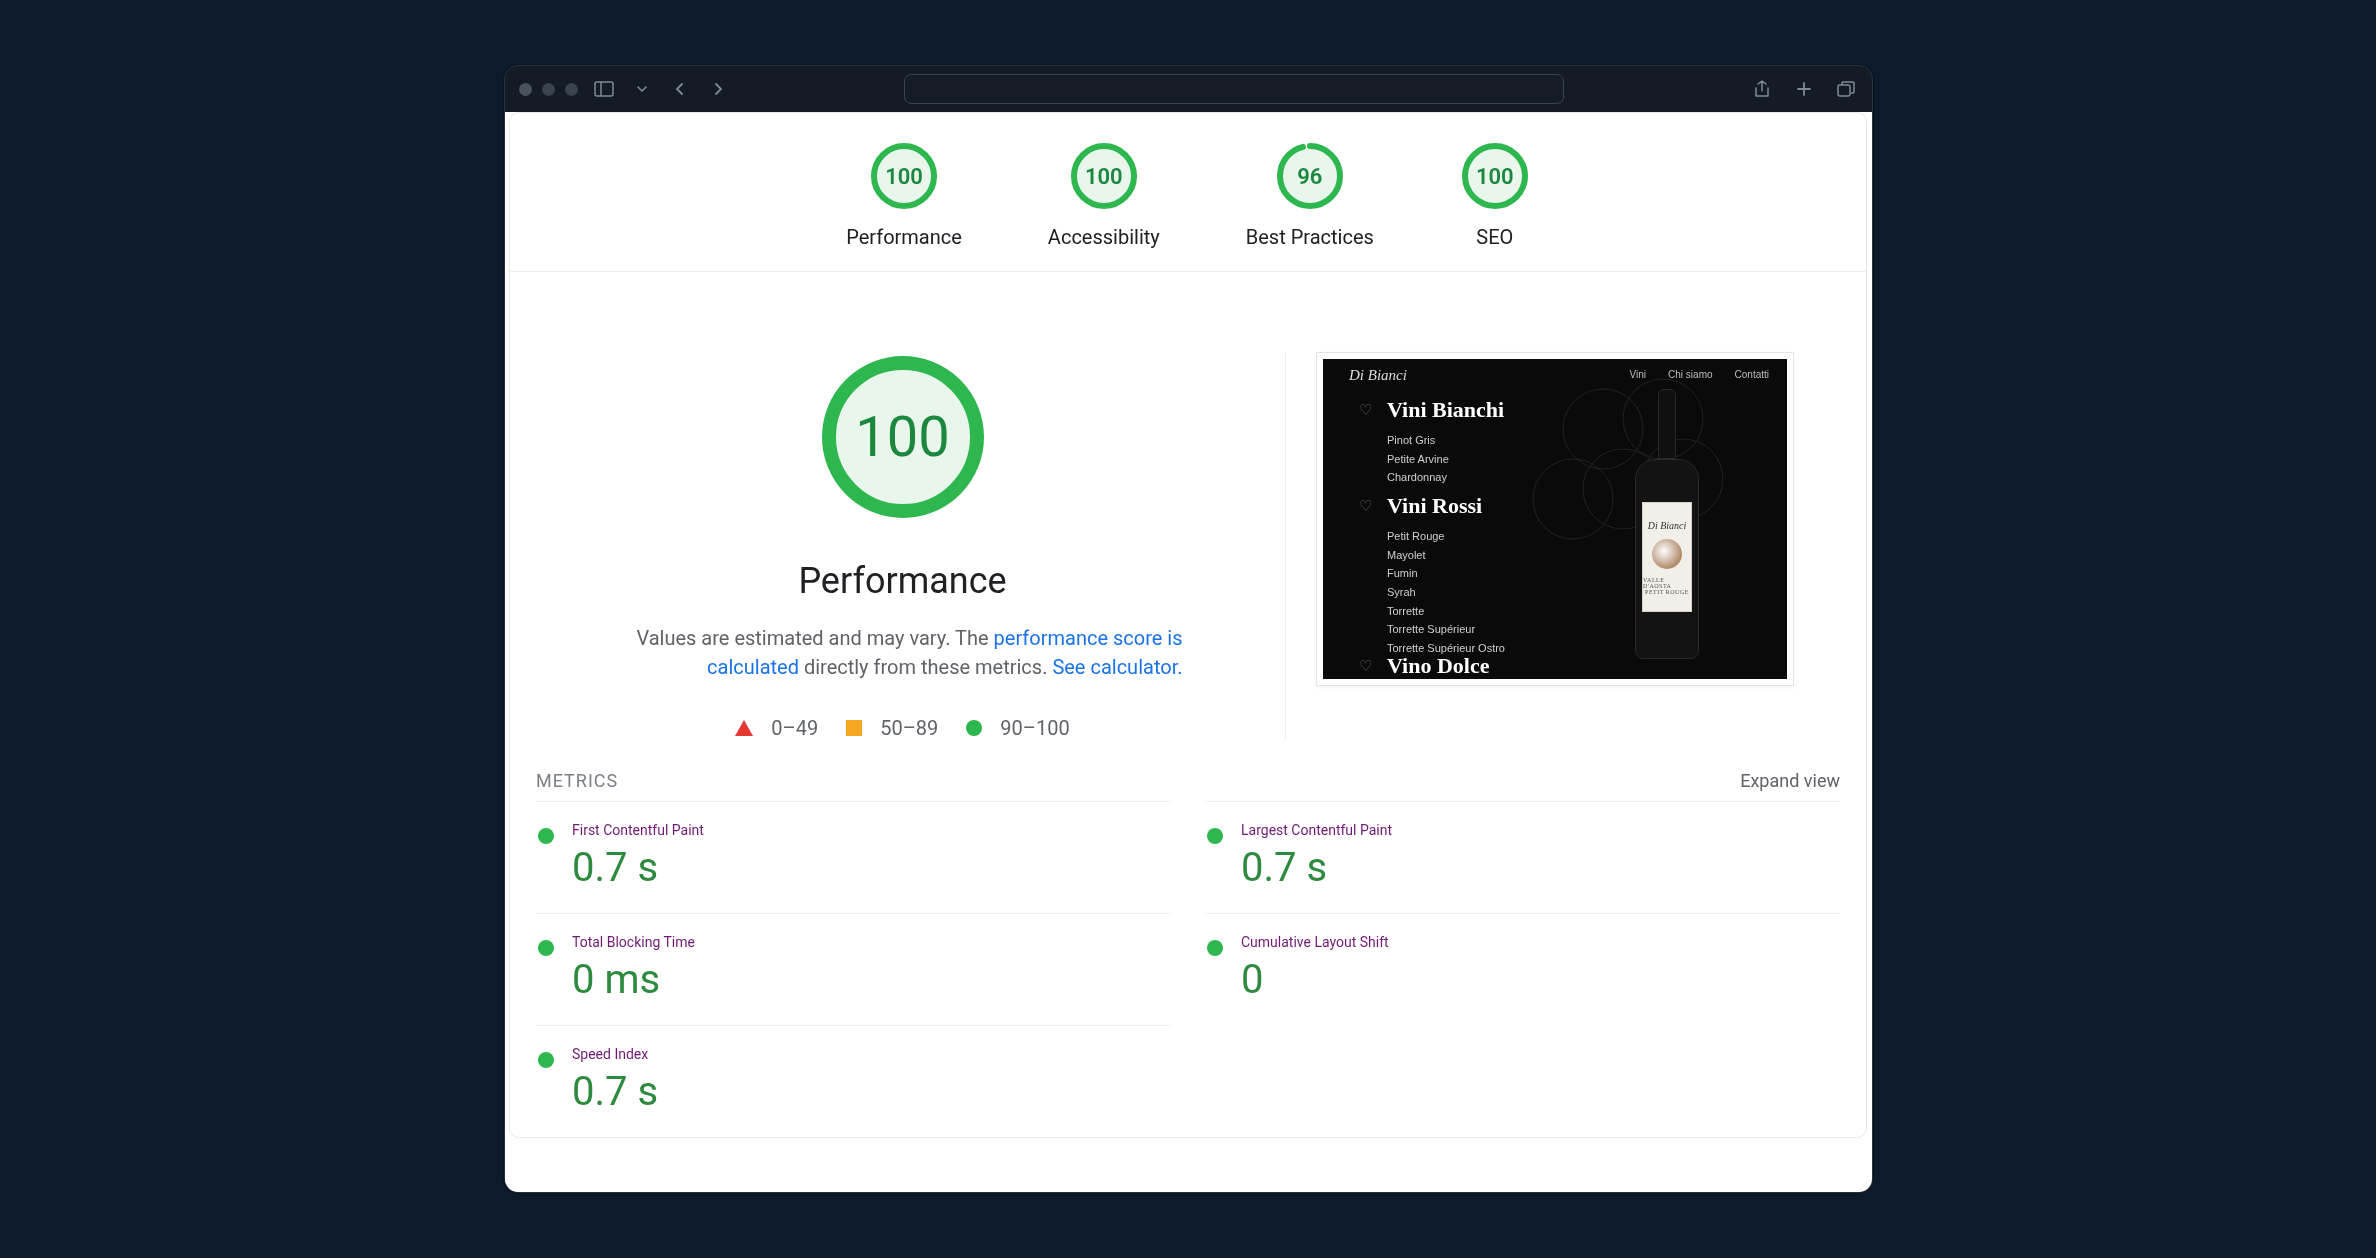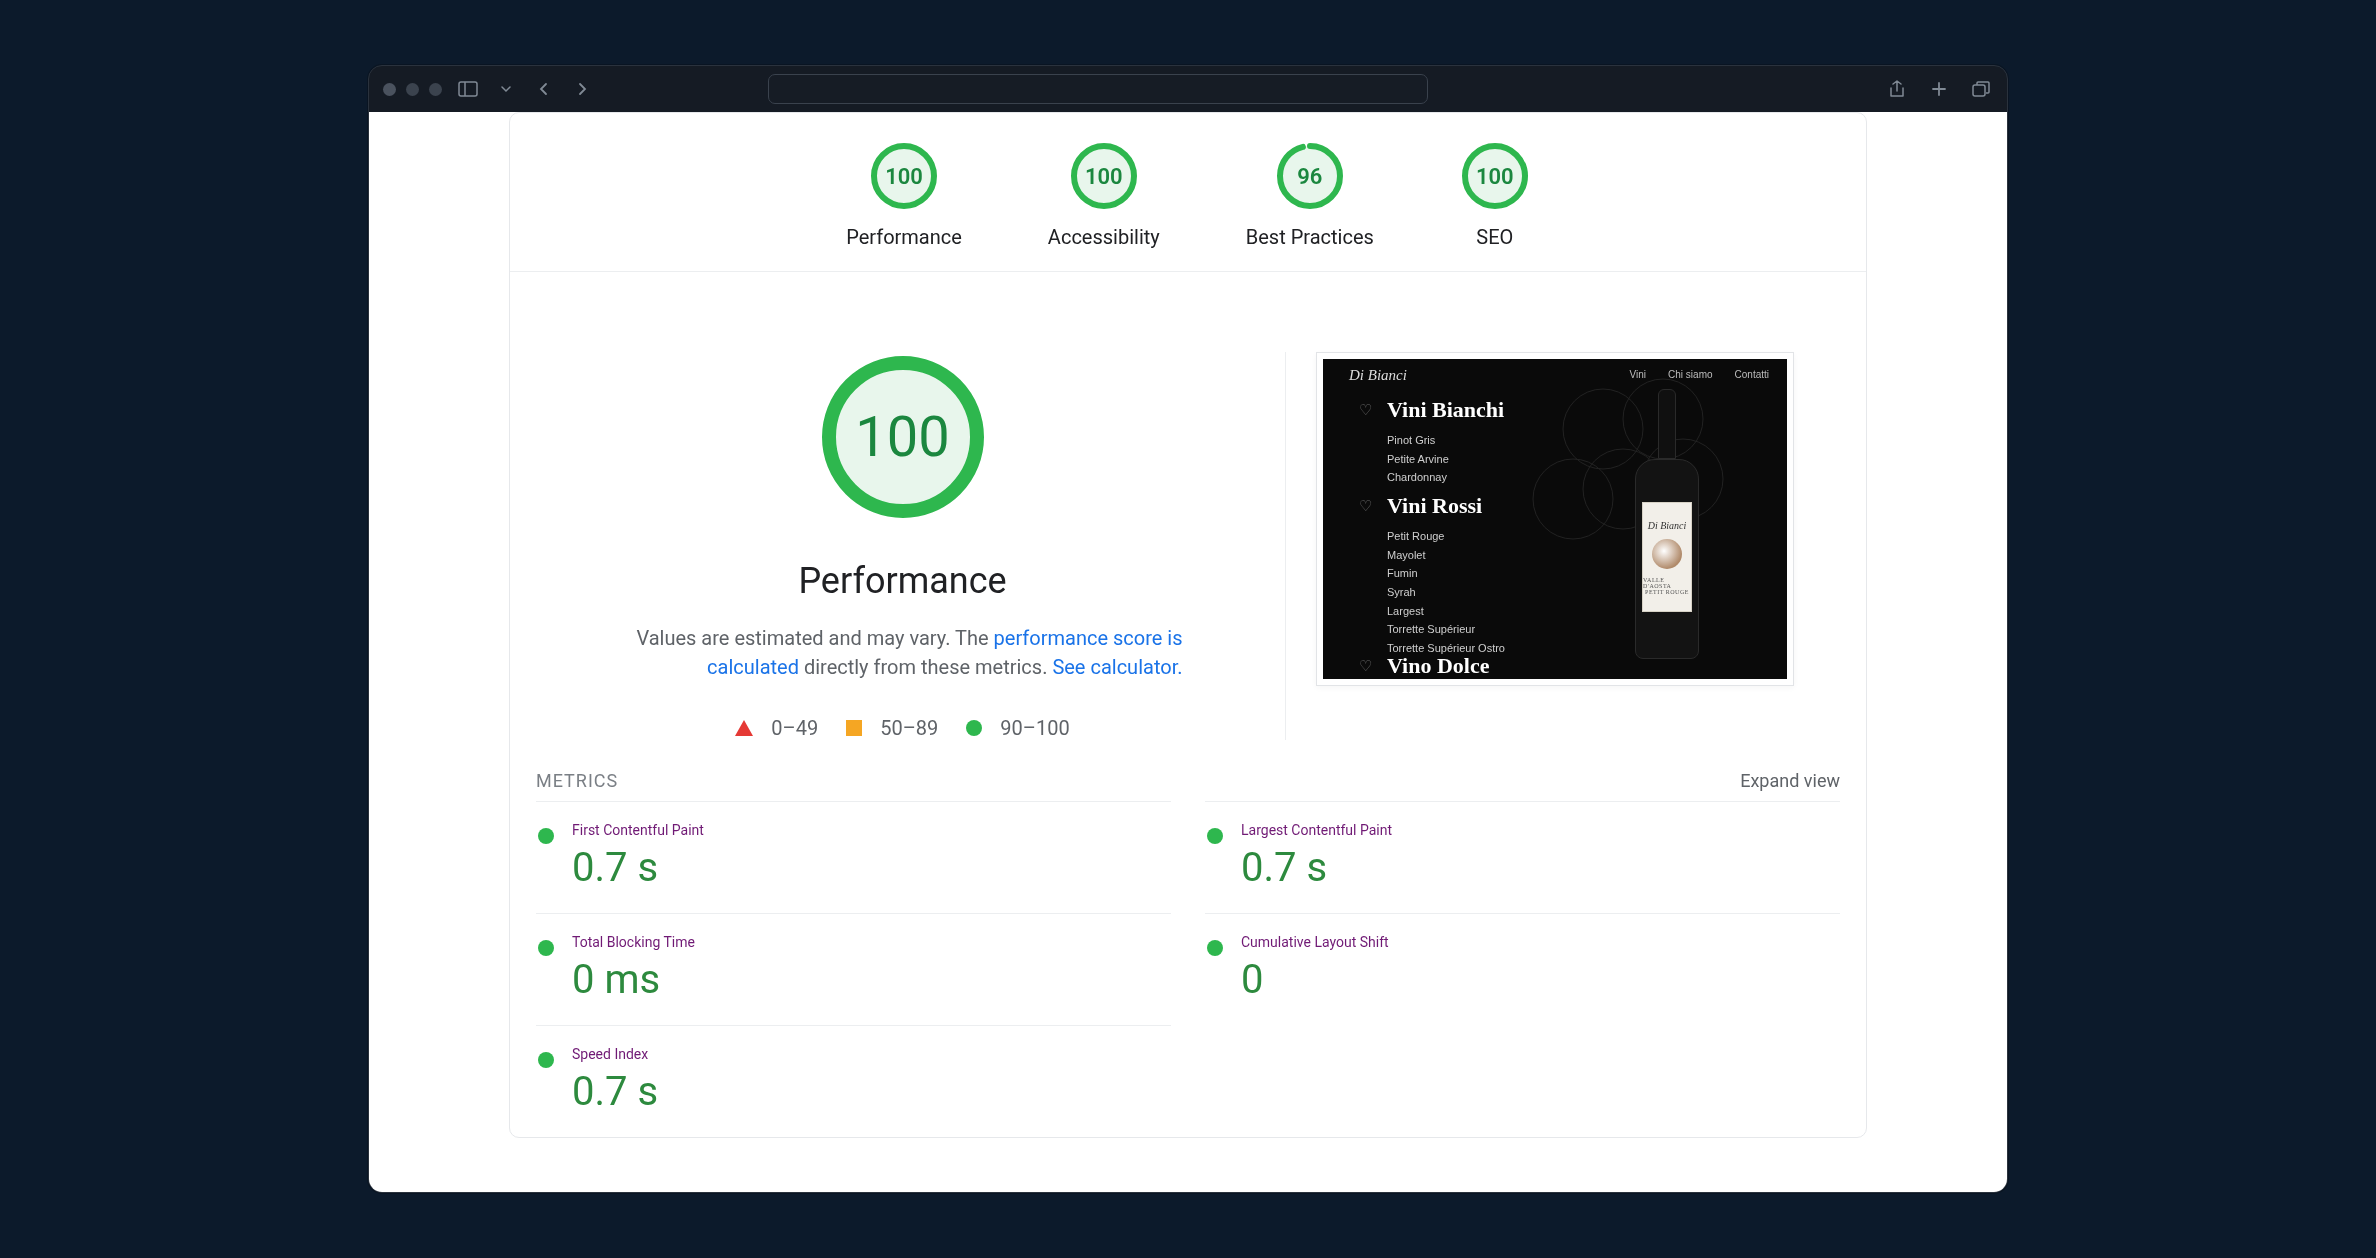--- a/index.html
+++ b/index.html
@@ -8,21 +8,21 @@
     background: #0c1a2b;
     font-family: -apple-system, BlinkMacSystemFont, "Segoe UI", Roboto, Helvetica, Arial, sans-serif;
     display: flex;
     align-items: center;
     justify-content: center;
     overflow: hidden;
   }
 
   
   .window {
-    width: 1640px;
+    width: 1369px;
     border-radius: 14px;
     background: #151b24;
     border: 1px solid #2a323d;
     overflow: hidden;
     box-shadow: 0 0 0 1px rgba(0,0,0,.2);
   }
   .titlebar {
     height: 46px;
     display: flex;
     align-items: center;
@@ -350,21 +350,21 @@
               </div>
 
               <div class="heart" style="top:138px">♡</div>
               <div class="wine-sec" style="top:134px">
                 <h3>Vini Rossi</h3>
                 <div class="sublist">
                   <div>Petit Rouge</div>
                   <div>Mayolet</div>
                   <div>Fumin</div>
                   <div>Syrah</div>
-                  <div>Largest</div>
+                  <div>Torrette</div>
                   <div>Torrette Supérieur</div>
                   <div>Torrette Supérieur Ostro</div>
                 </div>
               </div>
 
               <div class="heart" style="top:298px">♡</div>
               <div class="wine-sec" style="top:294px">
                 <h3>Vino Dolce</h3>
               </div>
 

